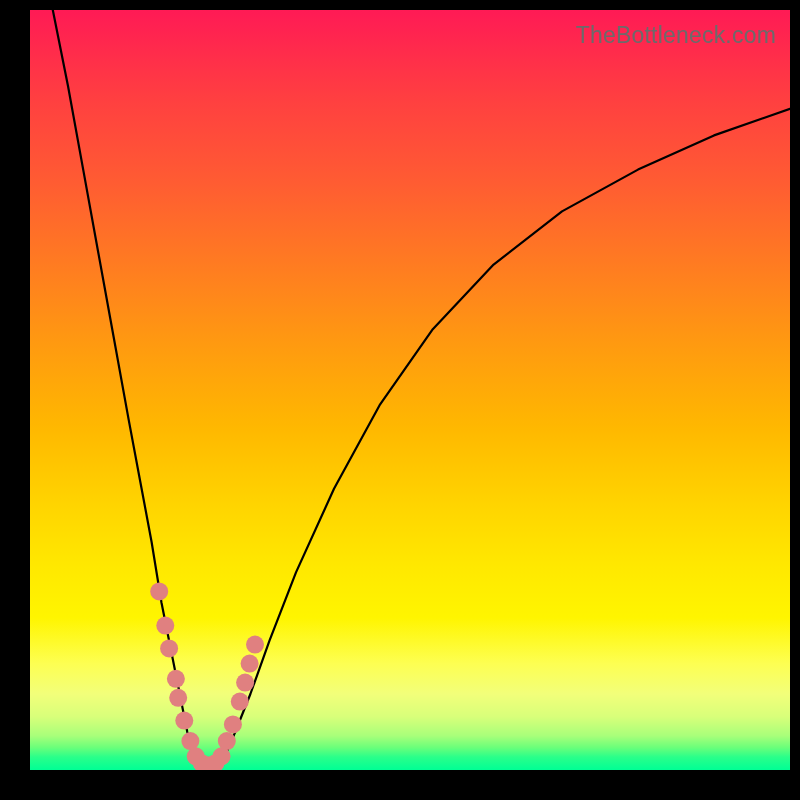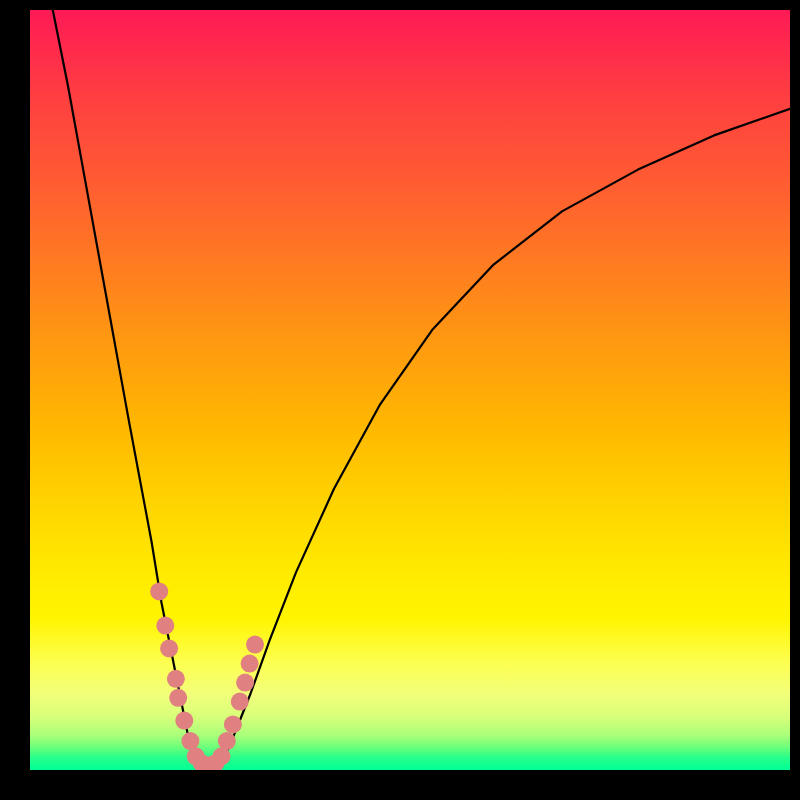--- a/index.html
+++ b/index.html
@@ -106,14 +106,15 @@
           <circle class="dot" cx="191.5" cy="746.3" r="9"></circle>
           <circle class="dot" cx="196.8" cy="731.1" r="9"></circle>
           <circle class="dot" cx="202.9" cy="714.4" r="9"></circle>
           <circle class="dot" cx="209.8" cy="691.6" r="9"></circle>
           <circle class="dot" cx="215.1" cy="672.6" r="9"></circle>
           <circle class="dot" cx="219.6" cy="653.6" r="9"></circle>
           <circle class="dot" cx="225.0" cy="634.6" r="9"></circle>
         </g>
     </svg>
 
+    <div class="watermark">TheBottleneck.com</div>
   </div>
 </div>
 
 </body></html>

